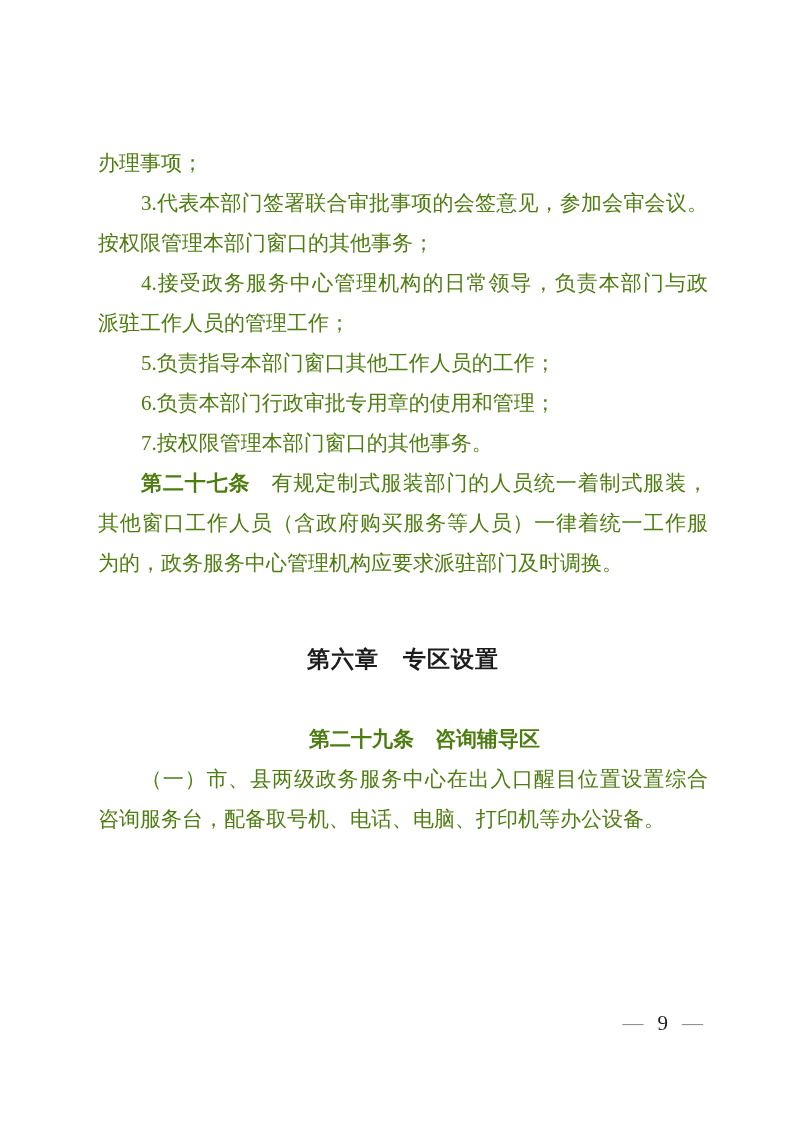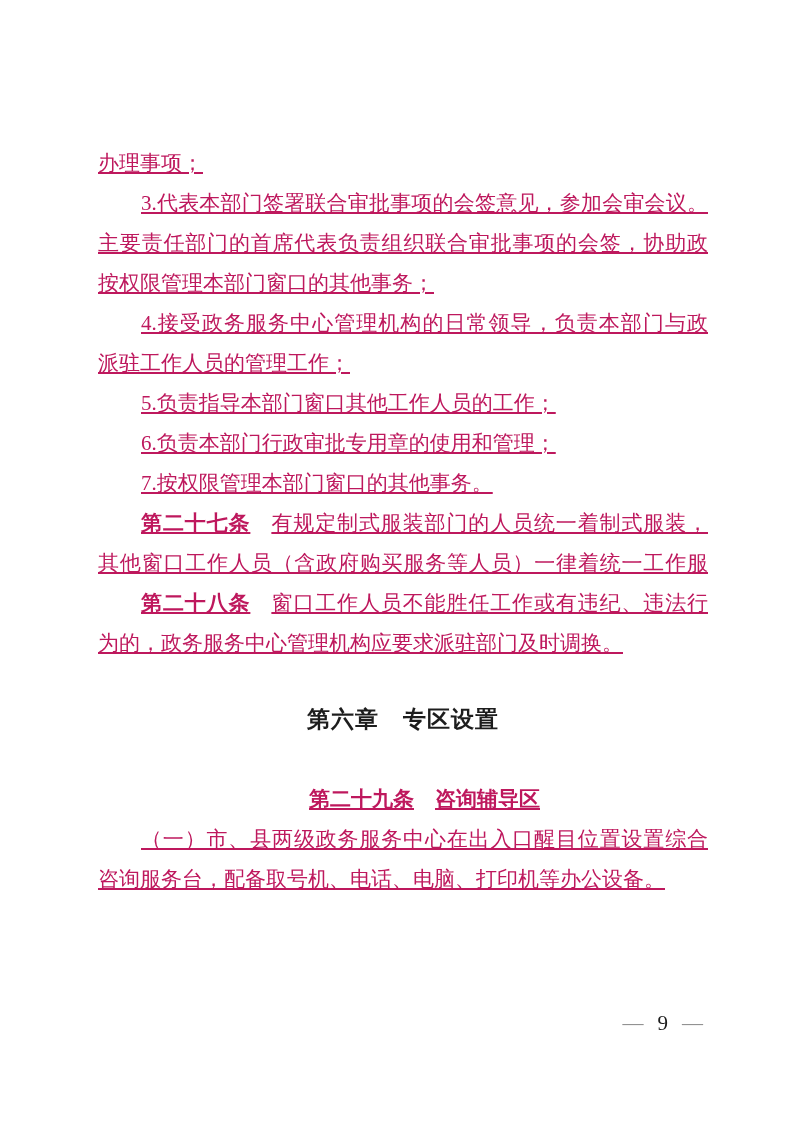--- a/index.html
+++ b/index.html
@@ -16,43 +16,42 @@
     position: absolute;
     left: 98px;
     top: 143px;
     width: 610px;
   }
 
   .ln {
     font-family: "Liberation Serif", "DejaVu Serif", serif;
     font-size: 21px;
     line-height: 40px;
-    color: #be185d;
-    text-decoration: underline;
+    color: #4d7c0f;
   }
 
   .ind { text-indent: 43px; }
 
   .just {
     text-align: justify;
     text-align-last: justify;
   }
 
   .lead { font-weight: bold; }
 
   .after-lead { margin-left: 21px; }
 
   .chapter {
     font-family: "Liberation Sans", "DejaVu Sans", sans-serif;
     font-weight: bold;
     font-size: 23px;
     line-height: 40px;
     color: #1d1d1d;
     text-align: center;
-    margin-top: 36px;
+    margin-top: 56px;
     margin-bottom: 40px;
     letter-spacing: 1px;
   }
 
   .art-heading { font-weight: bold; text-align: center; }
 
   .pageno {
     position: absolute;
     top: 1006px;
     right: 90px;
@@ -66,34 +65,32 @@
 </style>
 </head>
 <body>
 
 <div class="page">
   <div class="content">
 
     <div class="ln">办理事项；</div>
 
     <div class="ln ind just">3.代表本部门签署联合审批事项的会签意见，参加会审会议。</div>
-    <div class="ln just">主要责任部门的首席代表负责组织联合审批事项的会签，协助政</div>
     <div class="ln">按权限管理本部门窗口的其他事务；</div>
 
     <div class="ln ind just">4.接受政务服务中心管理机构的日常领导，负责本部门与政</div>
     <div class="ln">派驻工作人员的管理工作；</div>
 
     <div class="ln ind">5.负责指导本部门窗口其他工作人员的工作；</div>
     <div class="ln ind">6.负责本部门行政审批专用章的使用和管理；</div>
     <div class="ln ind">7.按权限管理本部门窗口的其他事务。</div>
 
     <div class="ln ind just"><span class="lead">第二十七条</span><span class="after-lead">有规定制式服装部门的人员统一着制式服装，</span></div>
     <div class="ln just">其他窗口工作人员（含政府购买服务等人员）一律着统一工作服</div>
 
-    <div class="ln ind just"><span class="lead">第二十八条</span><span class="after-lead">窗口工作人员不能胜任工作或有违纪、违法行</span></div>
     <div class="ln">为的，政务服务中心管理机构应要求派驻部门及时调换。</div>
 
     <div class="chapter">第六章　专区设置</div>
 
     <div class="ln ind art-heading"><span class="lead">第二十九条</span><span class="after-lead">咨询辅导区</span></div>
     <div class="ln ind just">（一）市、县两级政务服务中心在出入口醒目位置设置综合</div>
     <div class="ln">咨询服务台，配备取号机、电话、电脑、打印机等办公设备。</div>
 
   </div>
 

